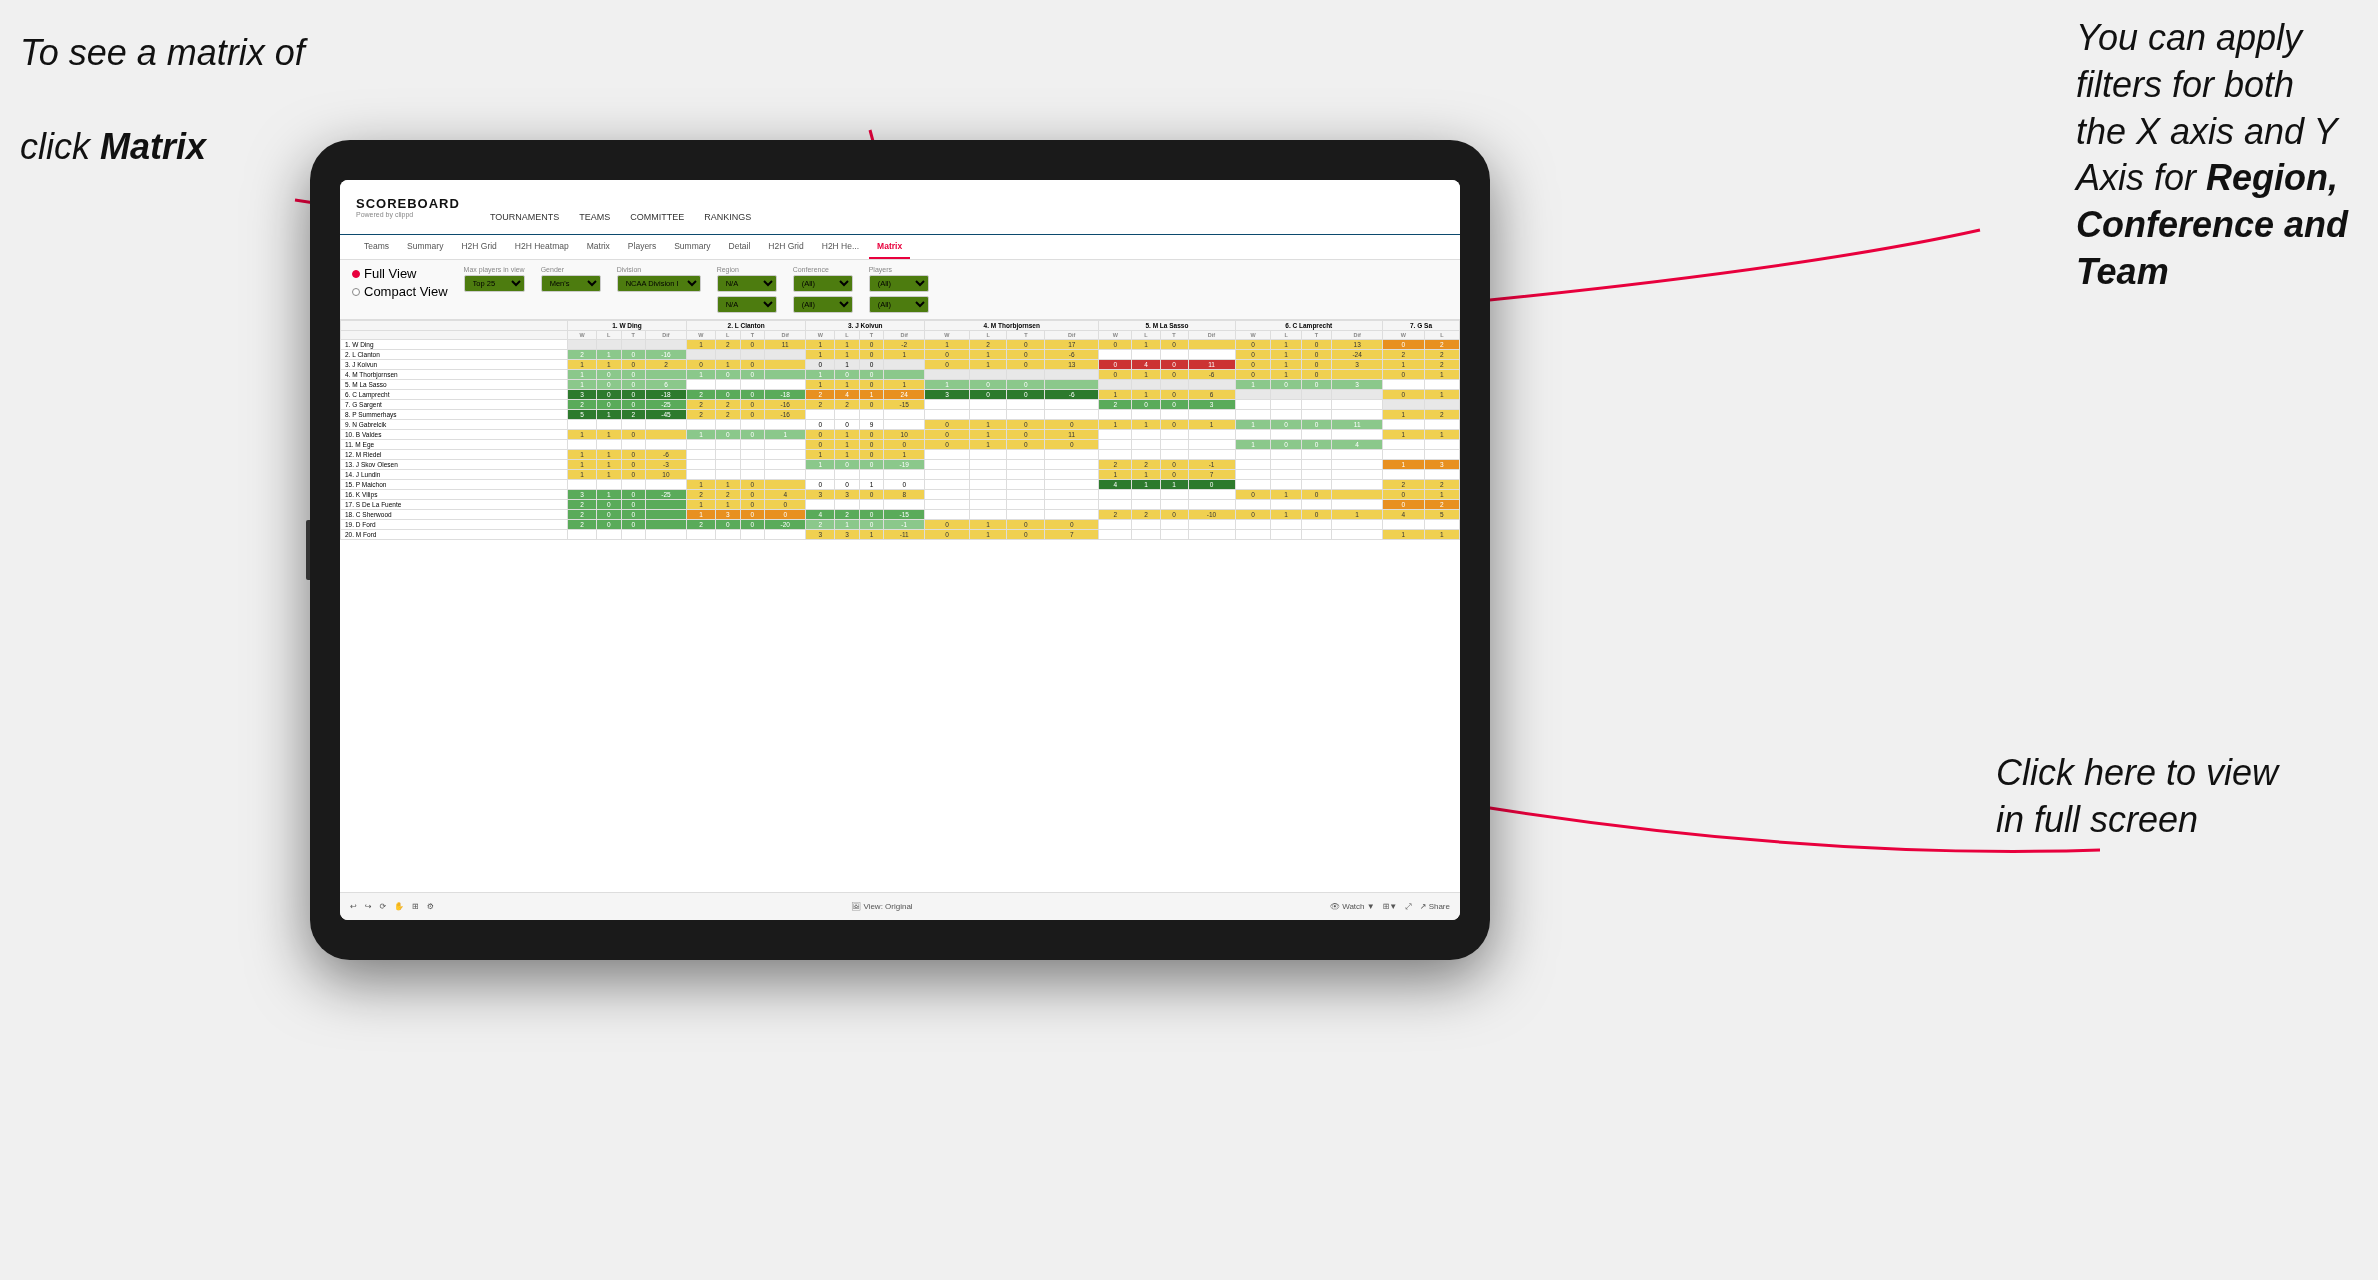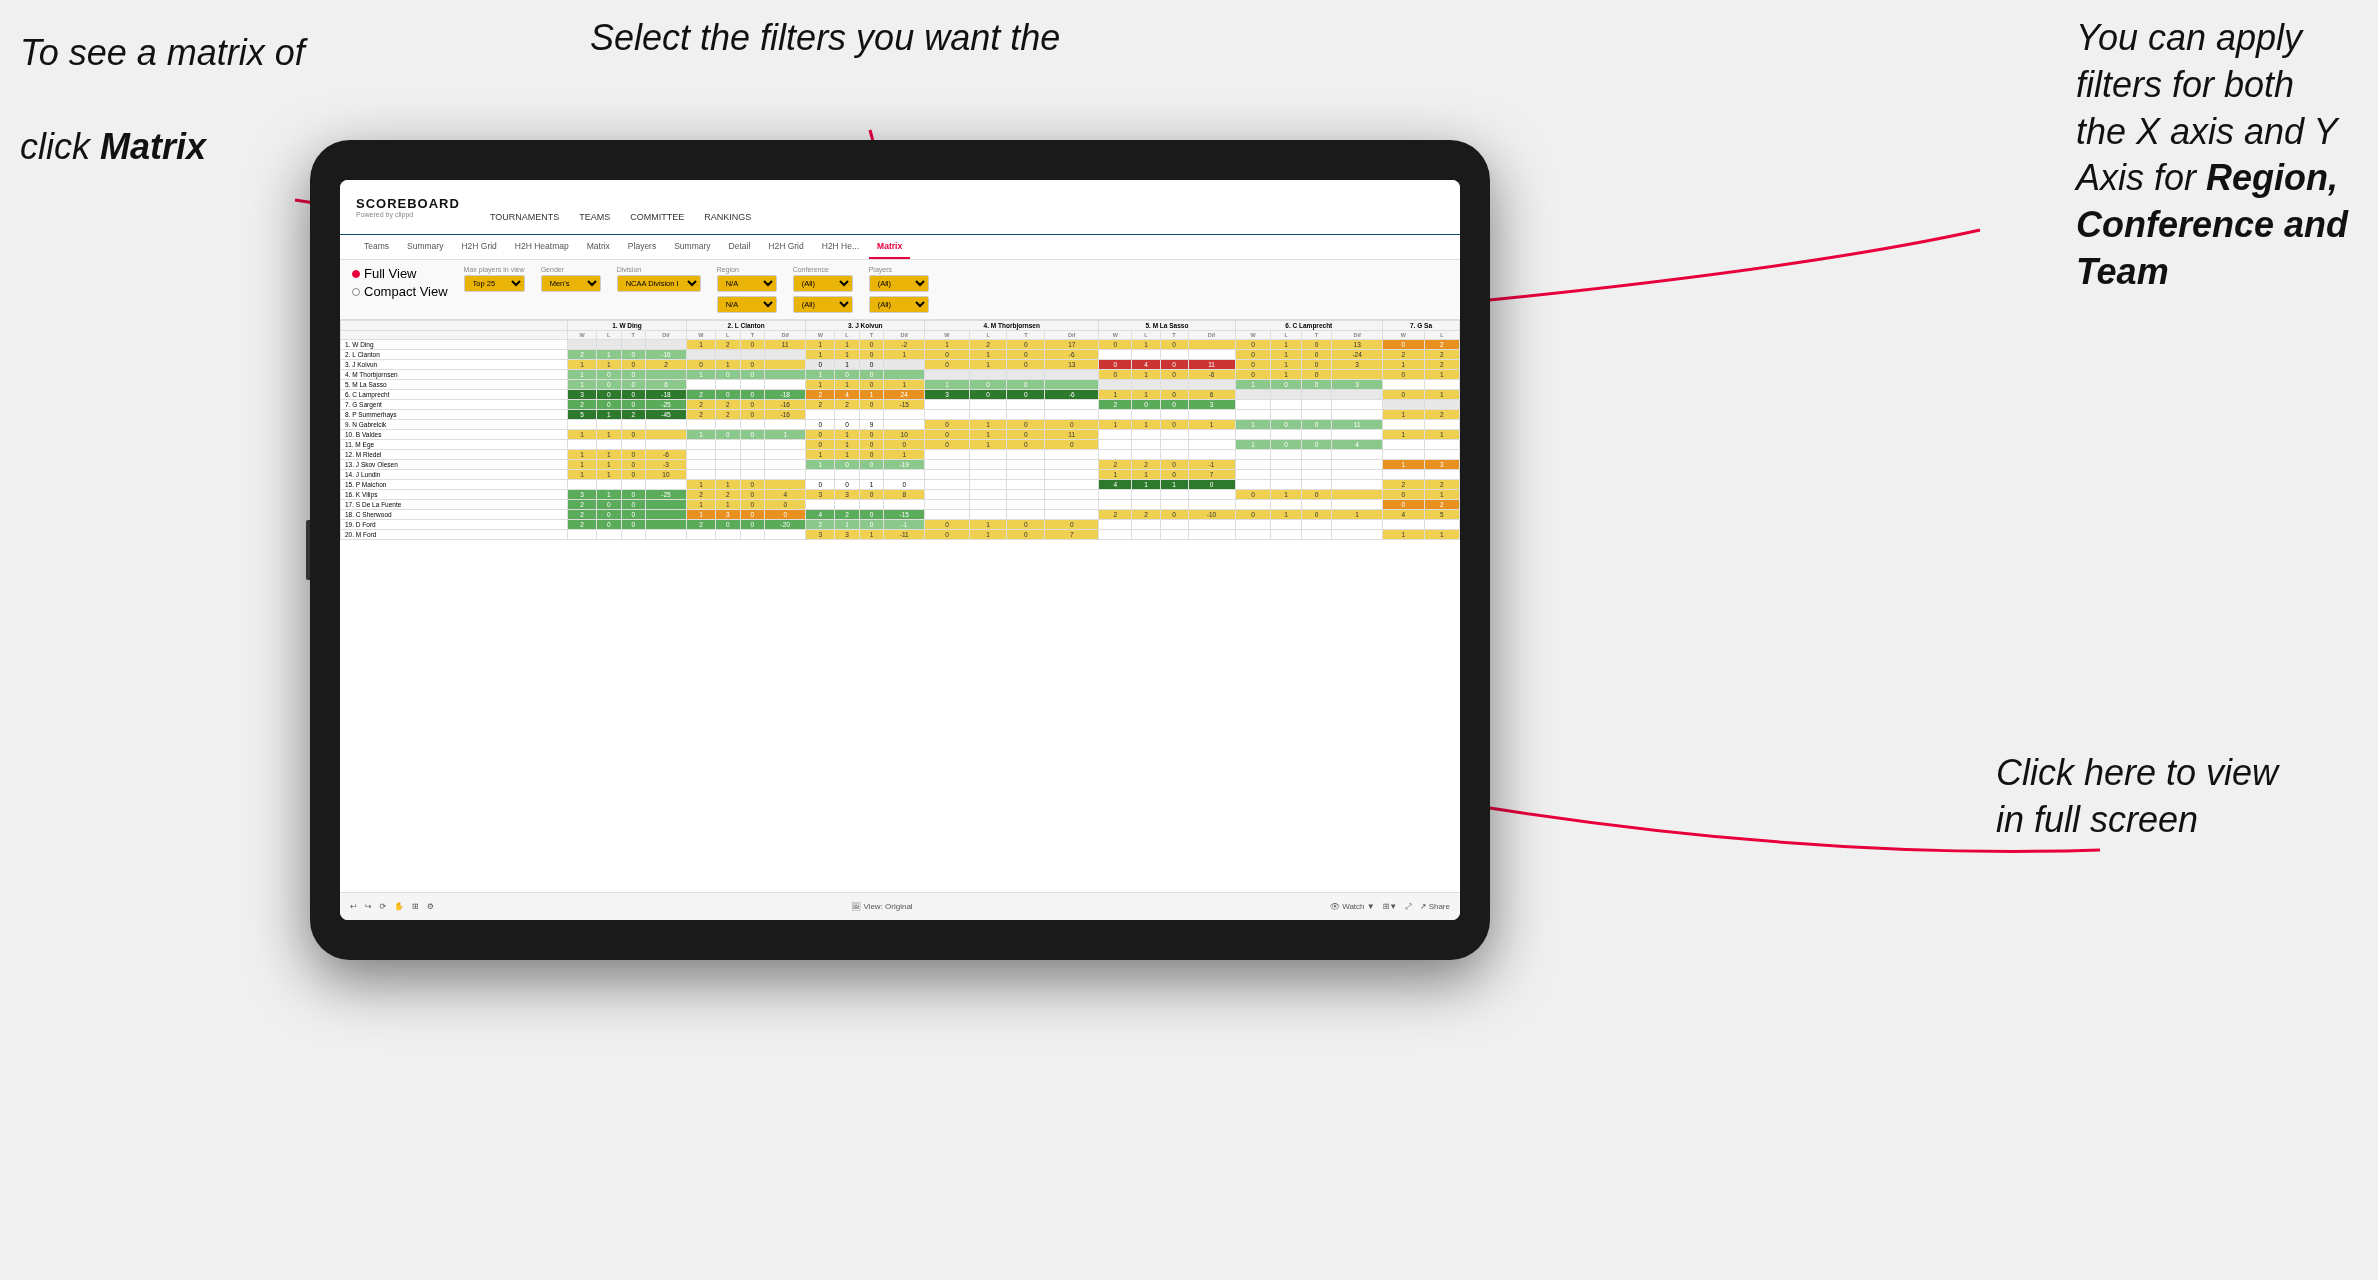--- a/index.html
+++ b/index.html
@@ -178,21 +178,21 @@
     .filter-label {
       font-size: 7px;
       color: #888;
     }
 
     .filter-select {
       font-size: 7.5px;
       border: 1px solid #ccc;
       padding: 2px 4px;
       border-radius: 2px;
-      background: #eab308;
+      background: #4d7c0f;
       min-width: 60px;
     }
 
     
     .matrix-content {
       overflow: auto;
       height: calc(740px - 100px);
       position: relative;
     }
 
@@ -277,21 +277,21 @@
 </head>
 <body>
 
 <div class="annotation" style="left:20px; top:30px;">
   <span>To see a matrix of</span><br>
   <br>
   <span>click </span><span class="bold">Matrix</span>
 </div>
 
 <div class="annotation" style="left:590px; top:15px;">
-  <span>Select the filters you want the</span><br>
+  <br>
 </div>
 
 <div class="annotation" style="right:30px; top:15px; text-align:left; max-width:350px;">
   <span>You  can apply</span><br>
   <span>filters for both</span><br>
   <span>the X axis and Y</span><br>
   <span>Axis for </span><span class="bold">Region,</span><br>
   <span class="bold">Conference and</span><br>
   <span class="bold">Team</span>
 </div>

